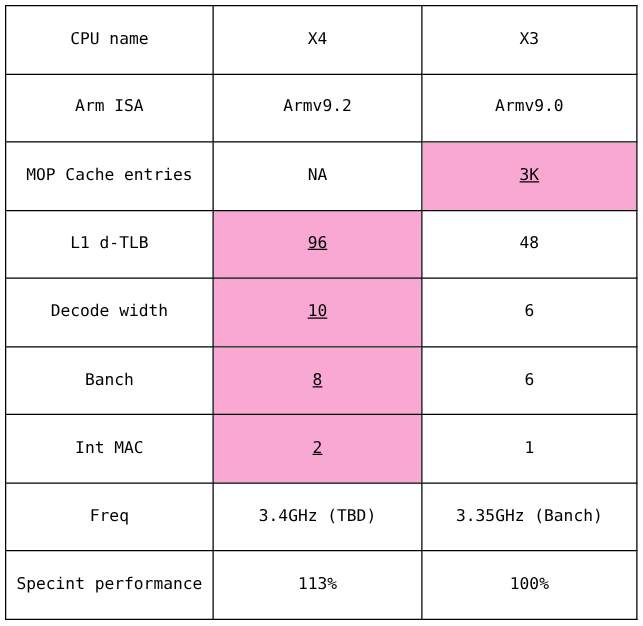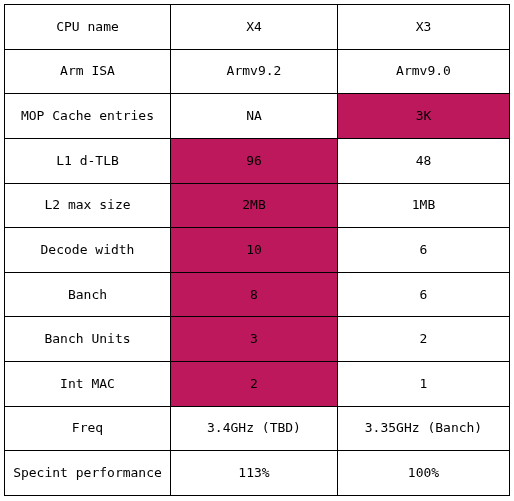--- a/index.html
+++ b/index.html
@@ -37,21 +37,22 @@
     font-size: 13px;
     line-height: 16px;
     color: #000000;
     padding: 1px 2px;
     letter-spacing: 0px;
     white-space: nowrap;
     overflow: hidden;
     margin-left: 19px;
   }
   table.spec-table td.hl {
-    background-color: #be185d;
+    background-color: #f9a8d4;
+    text-decoration: underline;
   }
   table.spec-table tr.tall td {
     vertical-align: top;
     padding-top: 3px;
   }
   table.spec-table tr.tall td .sub {
     display: block;
     line-height: 17px;
   }
   .cellline { display: block; }
@@ -81,38 +82,28 @@
           <td>MOP Cache entries</td>
           <td>NA</td>
           <td class="hl">3K</td>
         </tr>
         <tr>
           <td>L1 d-TLB</td>
           <td class="hl">96</td>
           <td>48</td>
         </tr>
         <tr>
-          <td>L2 max size</td>
-          <td class="hl">2MB</td>
-          <td>1MB</td>
-        </tr>
-        <tr>
           <td>Decode width</td>
           <td class="hl">10</td>
           <td>6</td>
         </tr>
         <tr>
           <td>Banch</td>
           <td class="hl">8</td>
           <td>6</td>
-        </tr>
-        <tr>
-          <td>Banch Units</td>
-          <td class="hl">3</td>
-          <td>2</td>
         </tr>
         <tr>
           <td>Int MAC</td>
           <td class="hl">2</td>
           <td>1</td>
         </tr>
         <tr>
           <td>Freq</td>
           <td>3.4GHz (TBD)</td>
           <td>3.35GHz (Banch)</td>

